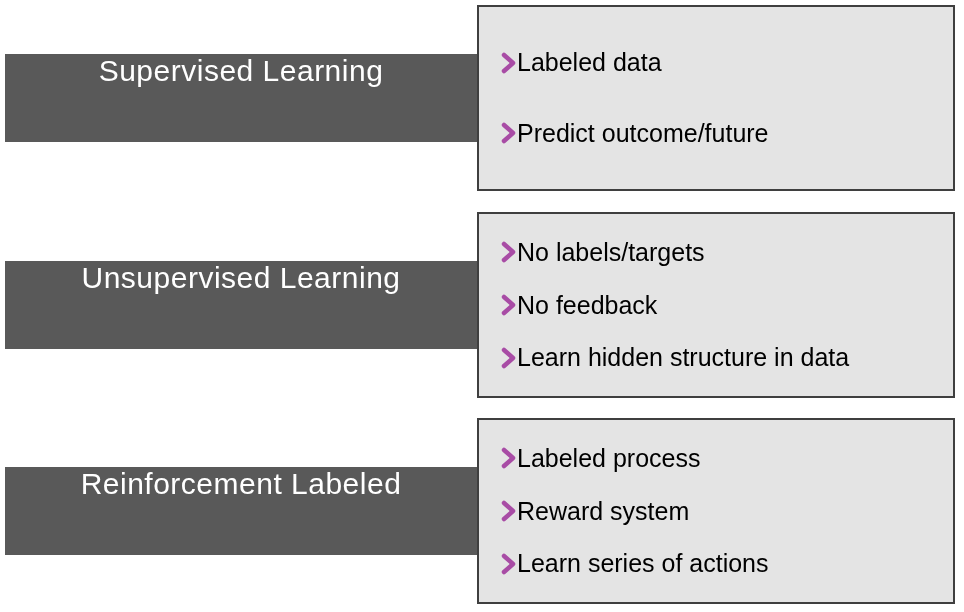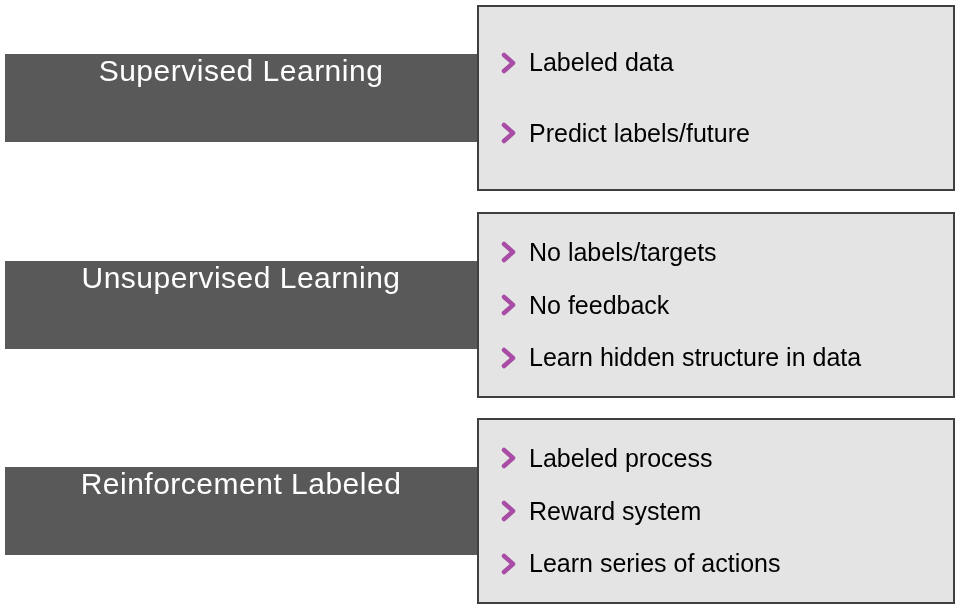--- a/index.html
+++ b/index.html
@@ -58,21 +58,21 @@
     border: 2px solid var(--box-border, #3f3f3f);
     box-sizing: border-box;
     z-index: 2;
     display: flex;
     flex-direction: column;
     justify-content: space-evenly;
     padding-left: 22px;
   }
   .bullet {
     display: flex;
-    gap: 12px;
+    gap: 0;
   }
   .chev {
     display: inline-flex;
     align-items: center;
     flex: 0 0 auto;
   }
   .bullet-label {
     color: var(--bullet-text, #000000);
     font-size: 25px;
     font-weight: 400;
@@ -96,21 +96,21 @@
             </svg>
         </span>
         <span class="bullet-label">Labeled data</span>
       </div>
       <div class="bullet">
         <span class="chev">
           <svg width="16" height="24" viewBox="0 0 16 24">
               <polyline points="3,4 12,12 3,20" fill="none" stroke="#a84ca5" stroke-width="4.5" stroke-linecap="round" stroke-linejoin="round"></polyline>
             </svg>
         </span>
-        <span class="bullet-label">Predict labels/future</span>
+        <span class="bullet-label">Predict outcome/future</span>
       </div>
     </div>
   </section>
 
   <section class="row r1">
     <div class="bar">
       <span class="bar-label">Unsupervised Learning</span>
     </div>
     <div class="box">
       <div class="bullet">

